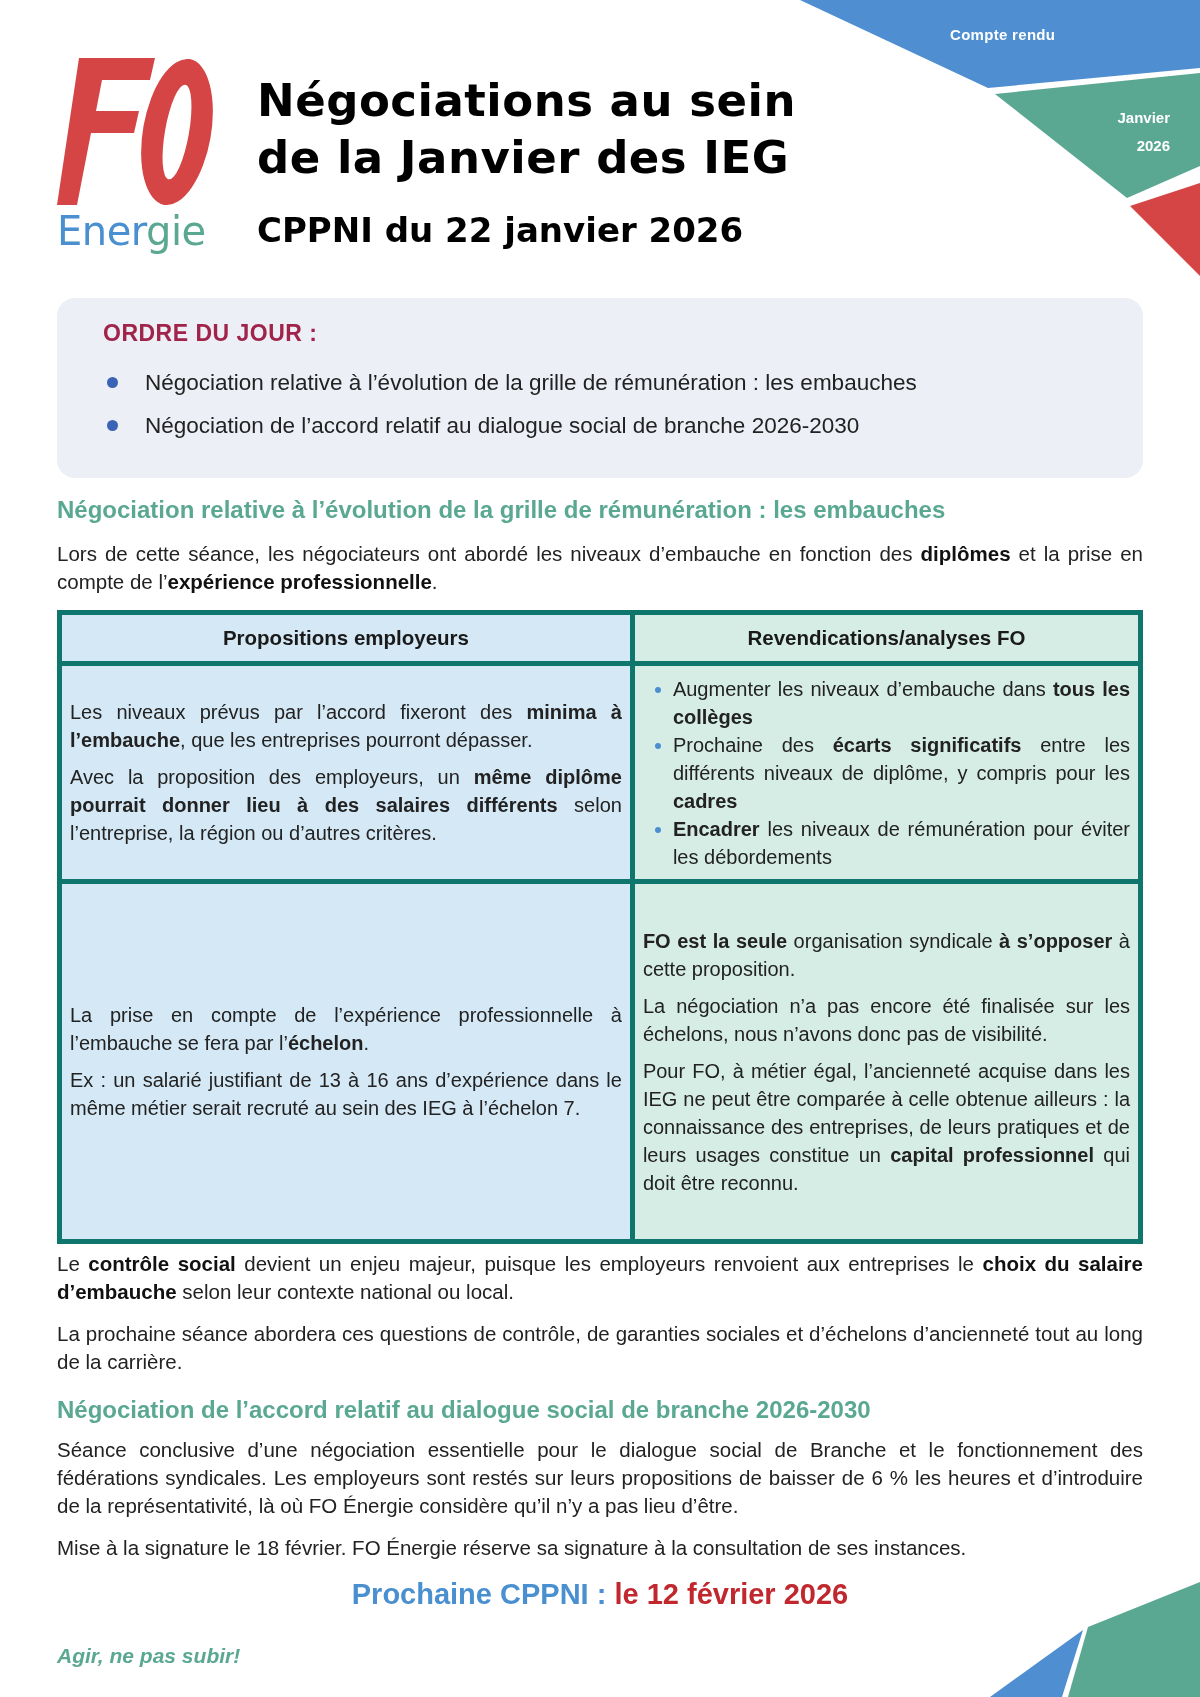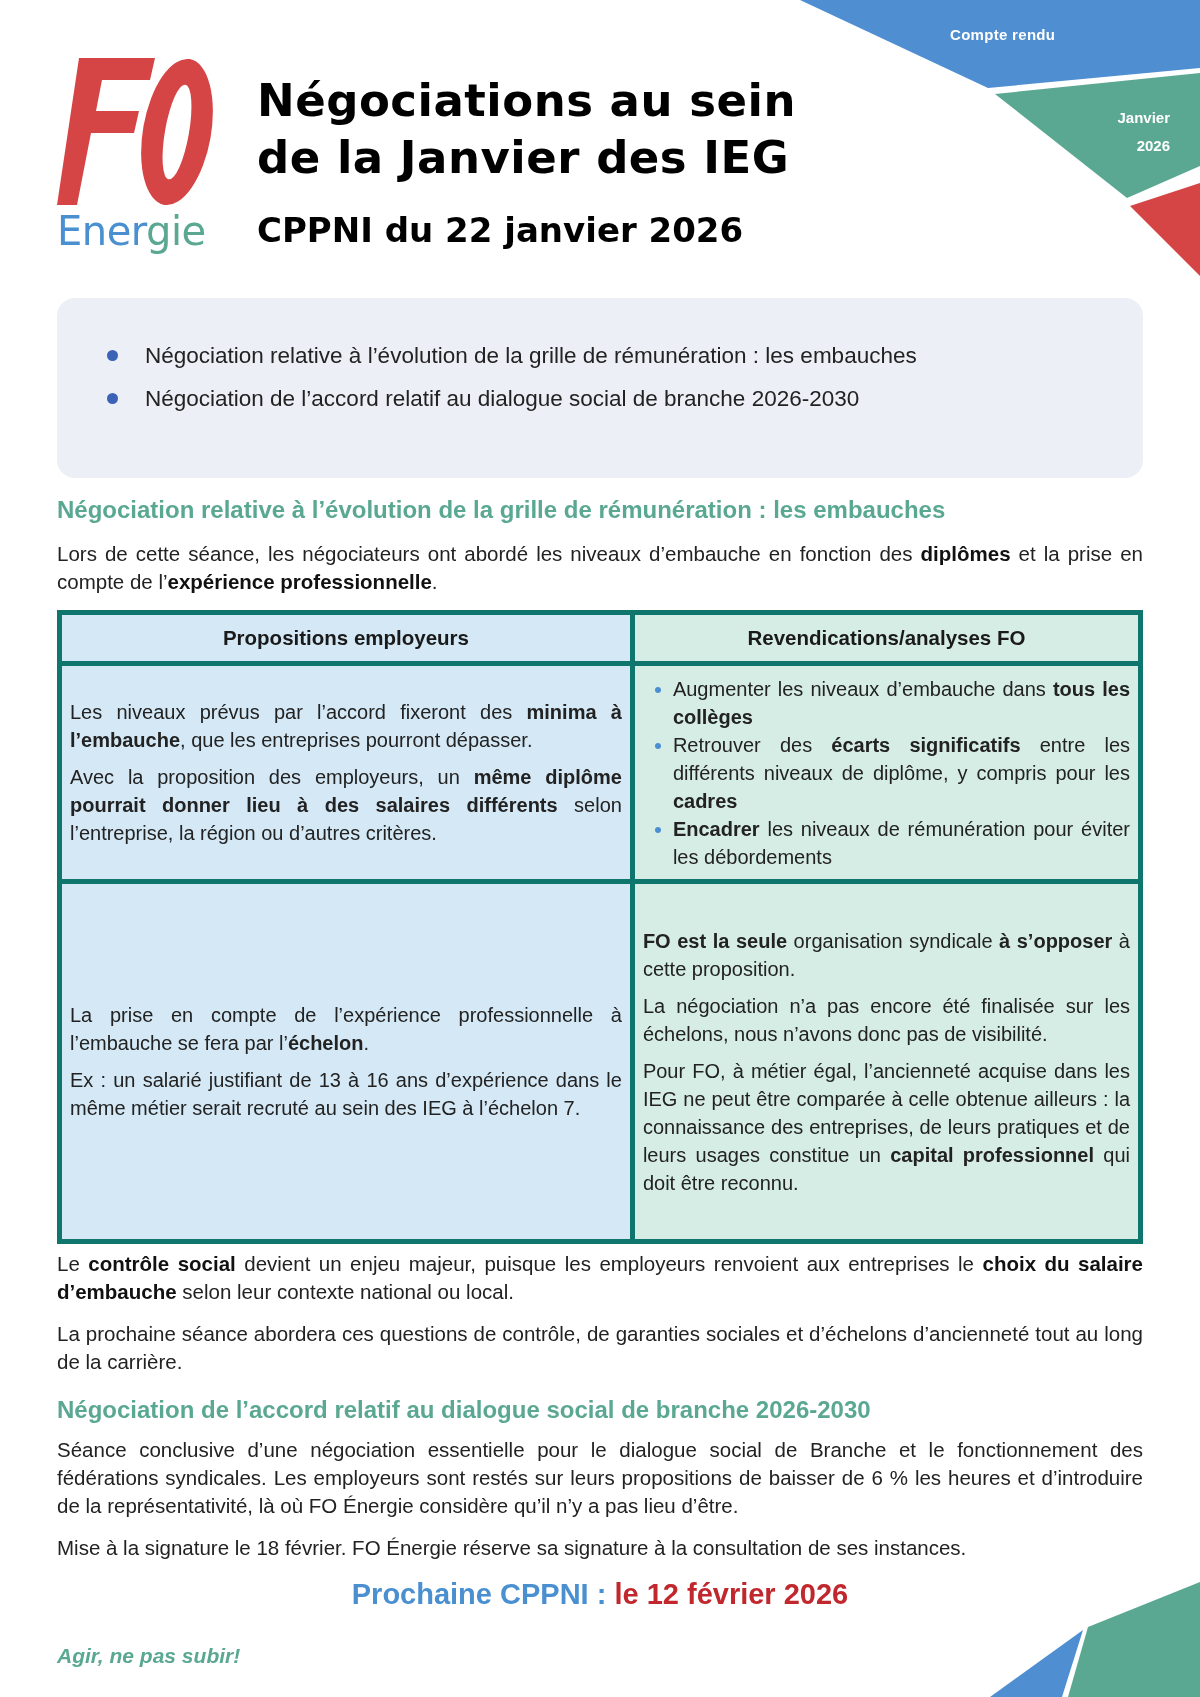--- a/index.html
+++ b/index.html
@@ -74,20 +74,21 @@
   </div>
 </div>
 
 <div class="title">
   <div>Négociations au sein</div>
   <div>de la Janvier des IEG</div>
 </div>
 <div class="subtitle">CPPNI du 22 janvier 2026</div>
 
 <div class="agenda">
+  <div class="agenda-title">ORDRE DU JOUR :</div>
   <ul>
     <li><span class="bullet"></span><span>Négociation relative à l’évolution de la grille de rémunération : les embauches</span></li>
     <li><span class="bullet"></span><span>Négociation de l’accord relatif au dialogue social de branche 2026-2030</span></li>
   </ul>
 </div>
 
 <div class="h2" style="top:496px;">Négociation relative à l’évolution de la grille de rémunération : les embauches</div>
 <div class="para" style="top:540px;">
   <span>Lors de cette séance, les négociateurs ont abordé les niveaux d’embauche en fonction des </span><b>diplômes</b><span> et la prise en compte de l’</span><b>expérience professionnelle</b><span>.</span>
 </div>
@@ -99,21 +100,21 @@
     <th class="col-fo">Revendications/analyses FO</th>
   </tr>
   <tr class="row1">
     <td class="col-emp">
       <p><span>Les niveaux prévus par l’accord fixeront des </span><b>minima à l’embauche</b><span>, que les entreprises pourront dépasser.</span></p>
       <p><span>Avec la proposition des employeurs, un </span><b>même diplôme pourrait donner lieu à des salaires différents</b><span> selon l’entreprise, la région ou d’autres critères.</span></p>
     </td>
     <td class="col-fo">
       <ul>
         <li><span class="dot"></span><span>Augmenter les niveaux d’embauche dans </span><b>tous les collèges</b></li>
-        <li><span class="dot"></span><span>Retrouver des </span><b>écarts significatifs</b><span> entre les différents niveaux de diplôme, y compris pour les </span><b>cadres</b></li>
+        <li><span class="dot"></span><span>Prochaine des </span><b>écarts significatifs</b><span> entre les différents niveaux de diplôme, y compris pour les </span><b>cadres</b></li>
         <li><span class="dot"></span><b>Encadrer</b><span> les niveaux de rémunération pour éviter les débordements</span></li>
       </ul>
     </td>
   </tr>
   <tr class="row2">
     <td class="col-emp">
       <p><span>La prise en compte de l’expérience professionnelle à l’embauche se fera par l’</span><b>échelon</b><span>.</span></p>
       <p><span>Ex : un salarié justifiant de 13 à 16 ans d’expérience dans le même métier serait recruté au sein des IEG à l’échelon 7.</span></p>
     </td>
     <td class="col-fo">

